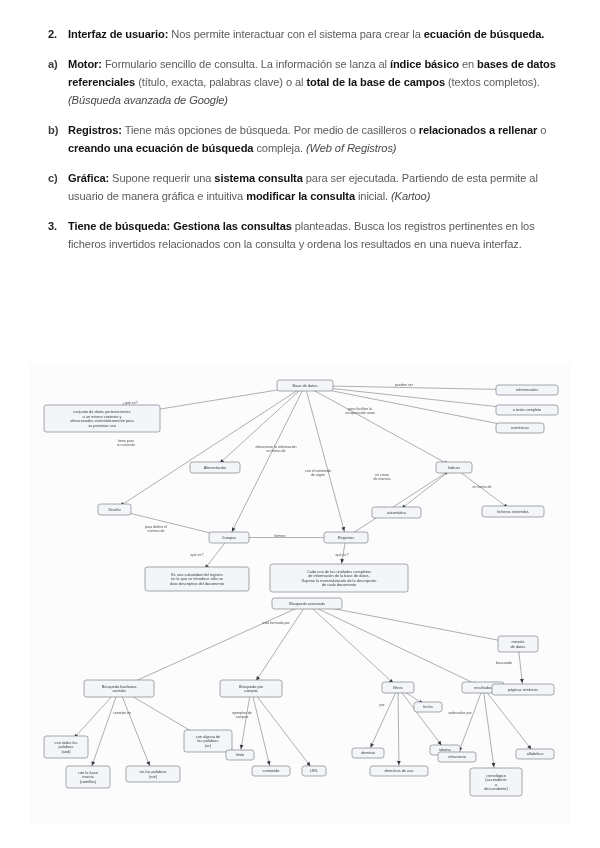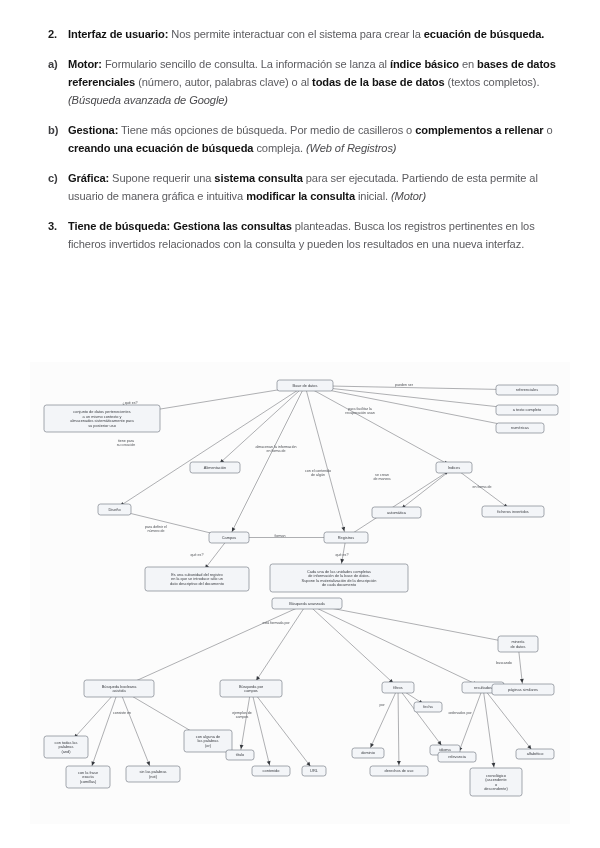--- a/index.html
+++ b/index.html
@@ -75,33 +75,33 @@
 </head>
 <body>
 
 <div class="doc-text">
     <div class="para">
       <span class="marker">2.</span>
       <span class="body"><b>Interfaz de usuario:</b><span> Nos permite interactuar con el sistema para crear la </span><b>ecuación de búsqueda.</b></span>
     </div>
     <div class="para sub">
       <span class="marker">a)</span>
-      <span class="body"><b>Motor:</b><span> Formulario sencillo de consulta. La información se lanza al </span><b>índice básico</b><span> en </span><b>bases de datos referenciales</b><span> (número, autor, palabras clave) o al </span><b>todas de la base de datos</b><span> (textos completos). </span><i>(Búsqueda avanzada de Google)</i></span>
+      <span class="body"><b>Motor:</b><span> Formulario sencillo de consulta. La información se lanza al </span><b>índice básico</b><span> en </span><b>bases de datos referenciales</b><span> (título, exacta, palabras clave) o al </span><b>total de la base de campos</b><span> (textos completos). </span><i>(Búsqueda avanzada de Google)</i></span>
     </div>
     <div class="para sub">
       <span class="marker">b)</span>
-      <span class="body"><b>Gestiona:</b><span> Tiene más opciones de búsqueda. Por medio de casilleros o </span><b>complementos a rellenar</b><span> o </span><b>creando una ecuación de búsqueda</b><span> compleja. </span><i>(Web of Registros)</i></span>
+      <span class="body"><b>Registros:</b><span> Tiene más opciones de búsqueda. Por medio de casilleros o </span><b>relacionados a rellenar</b><span> o </span><b>creando una ecuación de búsqueda</b><span> compleja. </span><i>(Web of Registros)</i></span>
     </div>
     <div class="para sub">
       <span class="marker">c)</span>
-      <span class="body"><b>Gráfica:</b><span> Supone requerir una </span><b>sistema consulta</b><span> para ser ejecutada. Partiendo de esta permite al usuario de manera gráfica e intuitiva </span><b>modificar la consulta</b><span> inicial. </span><i>(Motor)</i></span>
+      <span class="body"><b>Gráfica:</b><span> Supone requerir una </span><b>sistema consulta</b><span> para ser ejecutada. Partiendo de esta permite al usuario de manera gráfica e intuitiva </span><b>modificar la consulta</b><span> inicial. </span><i>(Kartoo)</i></span>
     </div>
     <div class="para">
       <span class="marker">3.</span>
-      <span class="body"><b>Tiene de búsqueda: Gestiona las consultas</b><span> planteadas. Busca los registros pertinentes en los ficheros invertidos relacionados con la consulta y pueden los resultados en una nueva interfaz.</span></span>
+      <span class="body"><b>Tiene de búsqueda: Gestiona las consultas</b><span> planteadas. Busca los registros pertinentes en los ficheros invertidos relacionados con la consulta y ordena los resultados en una nueva interfaz.</span></span>
     </div>
   </div>
 
 <div class="diagram-wrap">
   <svg width="540" height="462" viewBox="0 0 540 462" xmlns="http://www.w3.org/2000/svg">
     <g id="links-top">
         <line x1="275" y1="23.5" x2="72" y2="56.5" class="link"></line>
         <polygon points="86.31212510124571,54.173398382556115 90.03118684659677,51.62361805196558 90.64733513700949,55.41386359601961" fill="#35383d"></polygon>
         <line x1="275" y1="23.5" x2="497" y2="28" class="link"></line>
         <polygon points="491.00123227184304,27.878403356861682 486.883159290892,29.715323312537855 486.96098114250054,25.8761119665174" fill="#35383d"></polygon>

